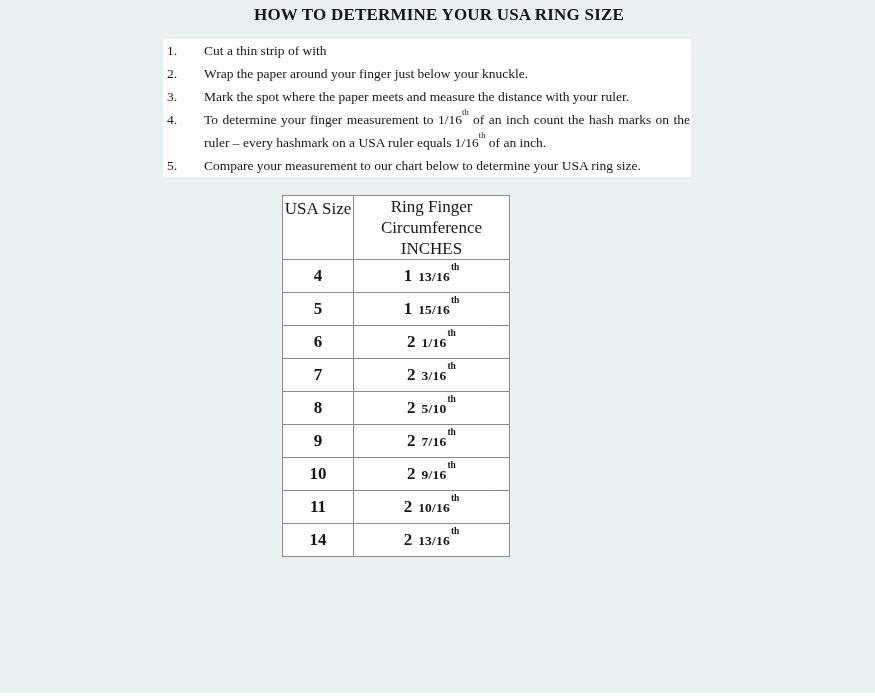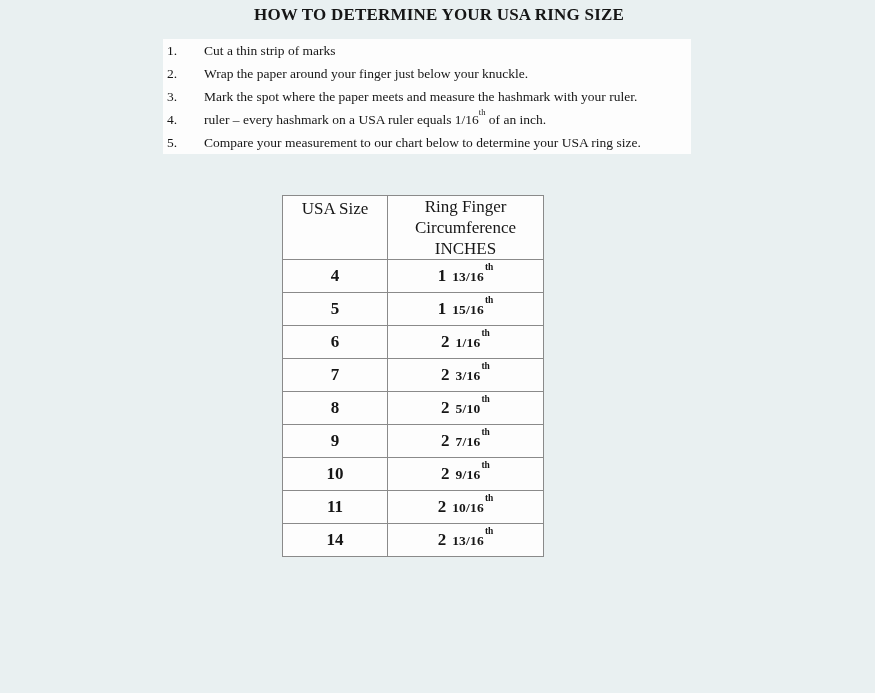--- a/index.html
+++ b/index.html
@@ -54,21 +54,21 @@
   .ring-table {
     position: absolute; left: 282px; top: 195px;
     border-collapse: collapse;
     background: var(--panel);
   }
   .ring-table th, .ring-table td {
     border: 1px solid var(--table_border);
     padding: 0;
     font-weight: normal;
   }
-  .col-size  { width: 105px; }
+  .col-size  { width: 71px; }
   .col-circ  { width: 156px; }
   .ring-table thead th { height: 61px; vertical-align: top; text-align: center; }
   .hdr-line { display: block; font-size: 17px; line-height: 21px; text-align: center; }
   .hdr-line.bold { font-weight: normal; }
   .hdr-size { font-size: 17px; line-height: 23px; display: block; padding-top: 1px; }
 
   .ring-table tbody td {
     height: 33px; text-align: center; vertical-align: middle;
   }
   td.size { font-size: 17px; font-weight: bold; }
@@ -92,36 +92,37 @@
 <div class="page">
 
   <div class="title-wrap">
     <span class="title">HOW TO DETERMINE YOUR USA RING SIZE</span>
   </div>
 
   <div class="instructions">
 
     <div class="ins-row">
       <span class="num">1.</span>
-      <span class="txt">Cut a thin strip of marks</span>
+      <span class="txt">Cut a thin strip of with</span>
     </div>
 
     <div class="ins-row">
       <span class="num">2.</span>
       <span class="txt">Wrap the paper around your finger just below your knuckle.</span>
     </div>
 
     <div class="ins-row">
       <span class="num">3.</span>
-      <span class="txt">Mark the spot where the paper meets and measure the hashmark with your ruler.</span>
+      <span class="txt">Mark the spot where the paper meets and measure the distance with your ruler.</span>
     </div>
 
     <div class="ins-row">
       <span class="num">4.</span>
       <span class="txt">
+        <span class="line justify"><span>To determine your finger measurement to 1/16</span><sup>th</sup><span> of an inch count the hash marks on the</span></span>
         <span class="line"><span>ruler – every hashmark on a USA ruler equals 1/16</span><sup>th</sup><span> of an inch.</span></span>
       </span>
     </div>
 
     <div class="ins-row">
       <span class="num">5.</span>
       <span class="txt">Compare your measurement to our chart below to determine your USA ring size.</span>
     </div>
 
   </div>

